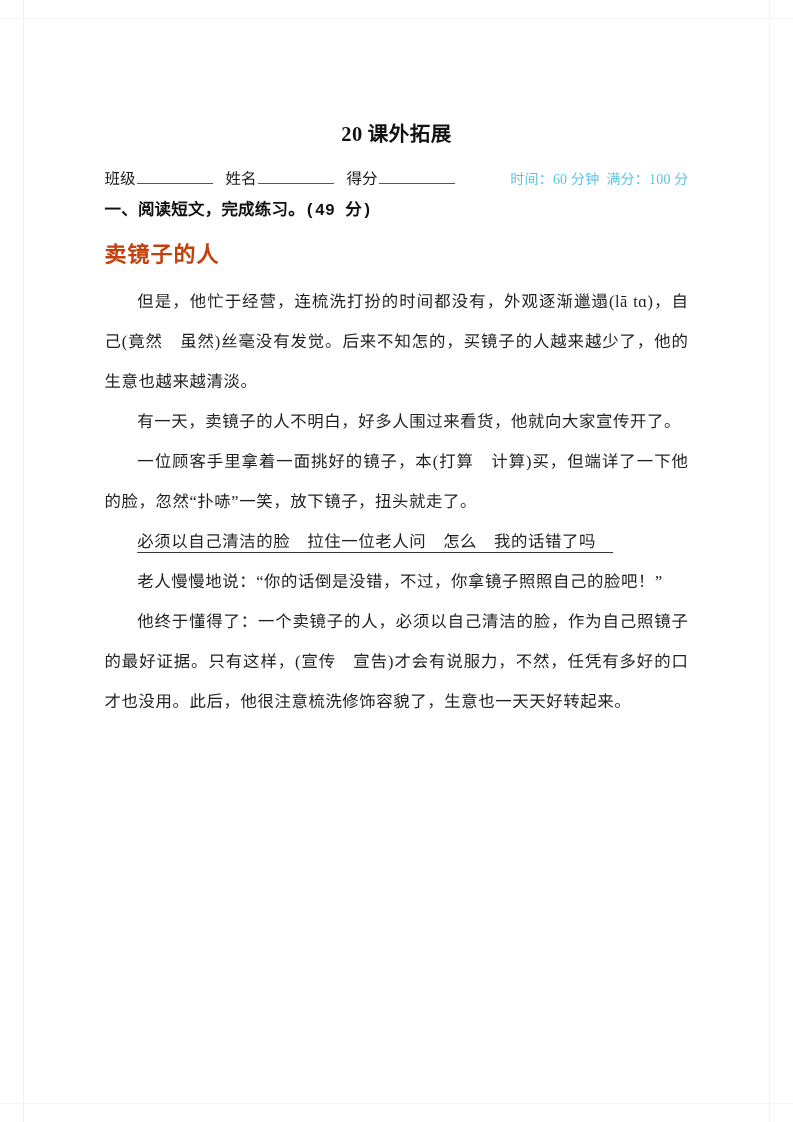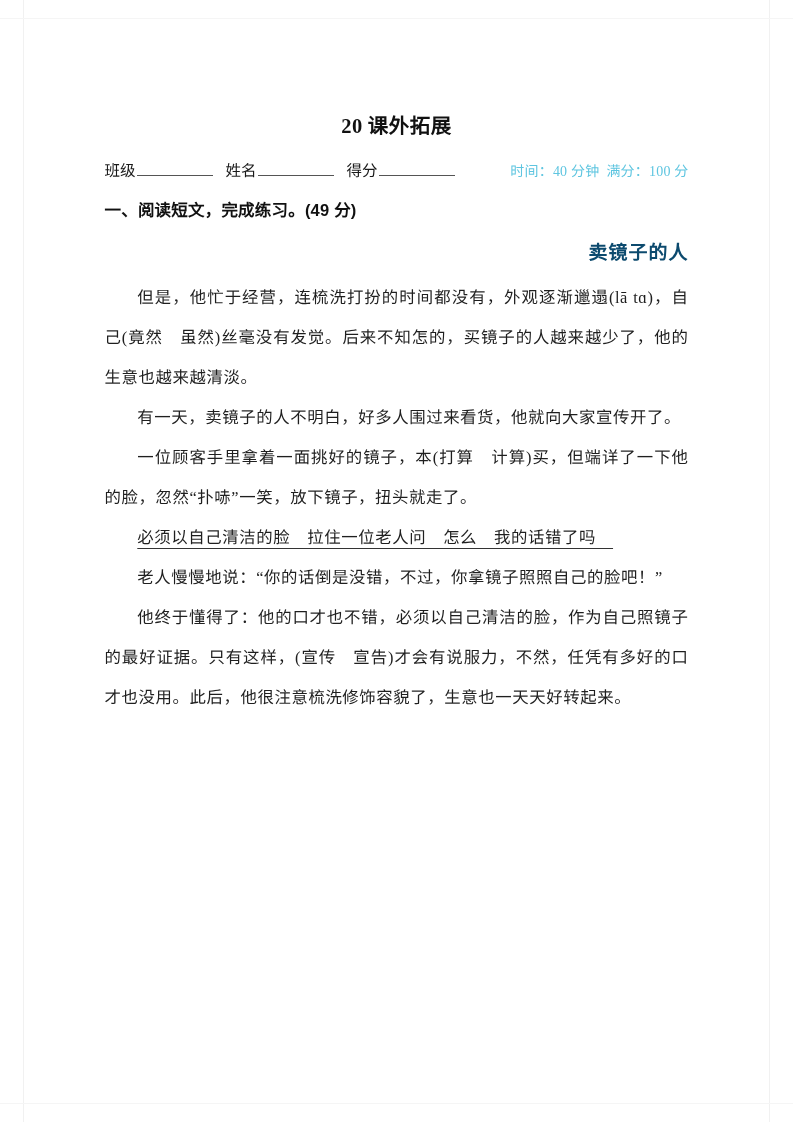--- a/index.html
+++ b/index.html
@@ -35,21 +35,21 @@
     height: 1px;
     background: #f5f5f5;
     pointer-events: none;
   }
   .page-guide-h.top    { top: 18px; }
   .page-guide-h.bottom { bottom: 18px; }
 
   .sheet {
     position: absolute;
     left: 0;
-    top: 8px;
+    top: 16px;
     width: 793px;
     padding: 0;
   }
 
   .content {
     margin: 0 auto;
     width: 584px;
     padding-top: 101px;
   }
 
@@ -67,21 +67,21 @@
     font-family: "Liberation Serif", "DejaVu Serif", serif;
     margin-right: 5px;
   }
 
   
   .info-line {
     display: flex;
     align-items: baseline;
     justify-content: space-between;
     font-size: 15.5px;
-    margin-bottom: 17px;
+    margin-bottom: 8px;
     white-space: nowrap;
   }
   .info-fields {
     display: flex;
     align-items: baseline;
   }
   .info-field {
     display: inline-flex;
     align-items: baseline;
     margin-right: 13px;
@@ -100,37 +100,37 @@
   }
   .info-meta {
     color: #5ec5e0;
     font-size: 14px;
     letter-spacing: 0.2px;
   }
   .info-meta .sep { display: inline-block; width: 7px; }
 
   
   .section-header {
-    font-family: Liberation Sans, sans-serif;
+    font-family: Liberation Mono, monospace;
     font-weight: bold;
     font-size: 16.5px;
     margin: 0 0 16px 0;
     color: #111;
     letter-spacing: 0.2px;
   }
 
   
   .article-title {
-    text-align: right;
+    text-align: left;
     font-family: "DejaVu Sans", "Liberation Sans", sans-serif;
     font-weight: bold;
-    font-size: 19px;
+    font-size: 22px;
     margin: 0 0 14px 0;
     letter-spacing: 1px;
-    color: #0c4a6e;
+    color: #c2410c;
   }
 
   .para {
     font-size: 16.4px;
     line-height: 40px;
     text-align: justify;
     text-justify: inter-ideograph;
     text-indent: 2em;
     margin: 0;
     letter-spacing: 0.6px;
@@ -169,29 +169,29 @@
         <span class="info-field">
           <span class="info-label">姓名</span>
           <span class="blank-line"></span>
         </span>
         <span class="info-field">
           <span class="info-label">得分</span>
           <span class="blank-line"></span>
         </span>
       </div>
       <div class="info-meta" style="color: rgb(94, 197, 224);">
-        <span>时间：40 分钟</span><span class="sep"></span><span>满分：100 分</span>
+        <span>时间：60 分钟</span><span class="sep"></span><span>满分：100 分</span>
       </div>
     </div>
 
     <h2 class="section-header">一、阅读短文，完成练习。(49 分)</h2>
 
     <h3 class="article-title">卖镜子的人</h3>
 
     <p class="para">但是，他忙于经营，连梳洗打扮的时间都没有，外观逐渐邋遢(lā tɑ)，自己(竟然　虽然)丝毫没有发觉。后来不知怎的，买镜子的人越来越少了，他的生意也越来越清淡。</p>
     <p class="para">有一天，卖镜子的人不明白，好多人围过来看货，他就向大家宣传开了。</p>
     <p class="para">一位顾客手里拿着一面挑好的镜子，本(打算　计算)买，但端详了一下他的脸，忽然“扑哧”一笑，放下镜子，扭头就走了。</p>
     <p class="para underlined">必须以自己清洁的脸　拉住一位老人问　怎么　我的话错了吗　</p>
     <p class="para">老人慢慢地说：“你的话倒是没错，不过，你拿镜子照照自己的脸吧！”</p>
-    <p class="para">他终于懂得了：他的口才也不错，必须以自己清洁的脸，作为自己照镜子的最好证据。只有这样，(宣传　宣告)才会有说服力，不然，任凭有多好的口才也没用。此后，他很注意梳洗修饰容貌了，生意也一天天好转起来。</p>
+    <p class="para">他终于懂得了：一个卖镜子的人，必须以自己清洁的脸，作为自己照镜子的最好证据。只有这样，(宣传　宣告)才会有说服力，不然，任凭有多好的口才也没用。此后，他很注意梳洗修饰容貌了，生意也一天天好转起来。</p>
 
   </div>
 </div>
 
 </body></html>

